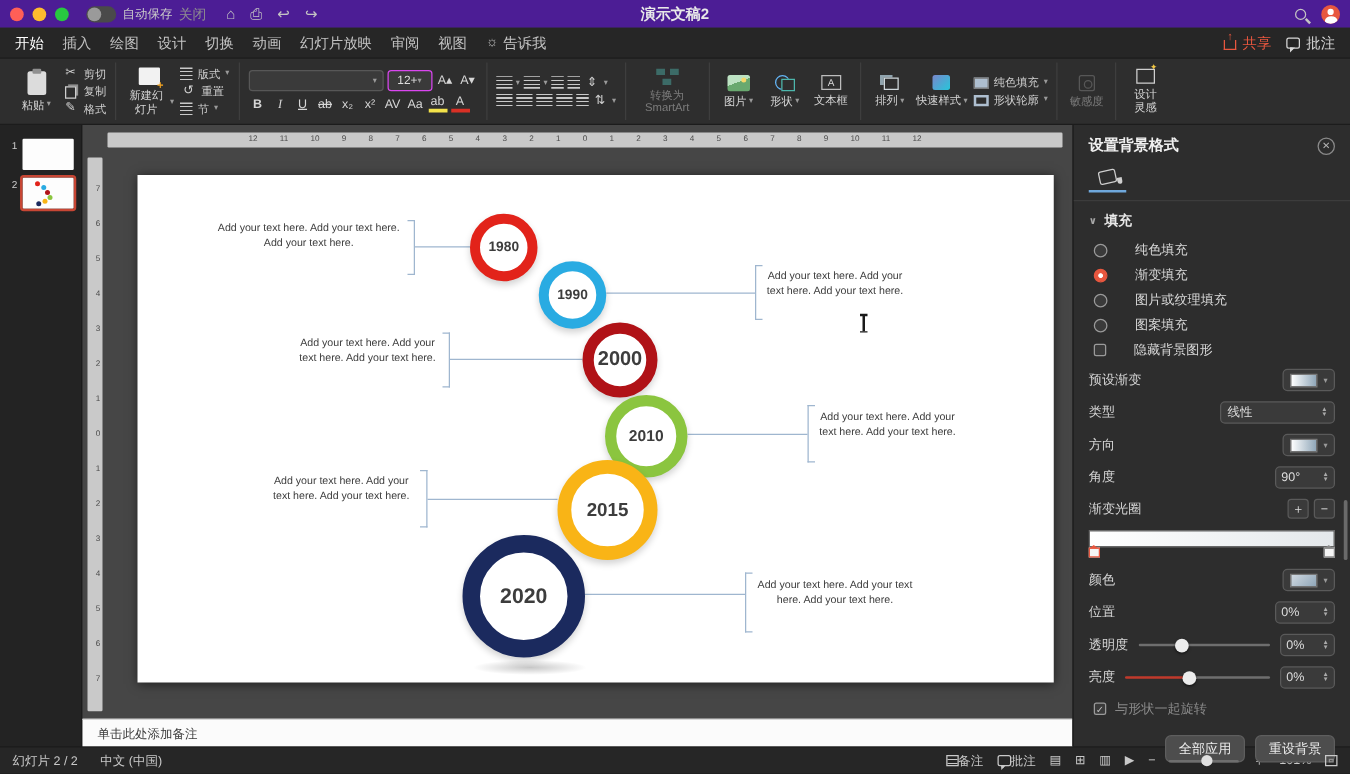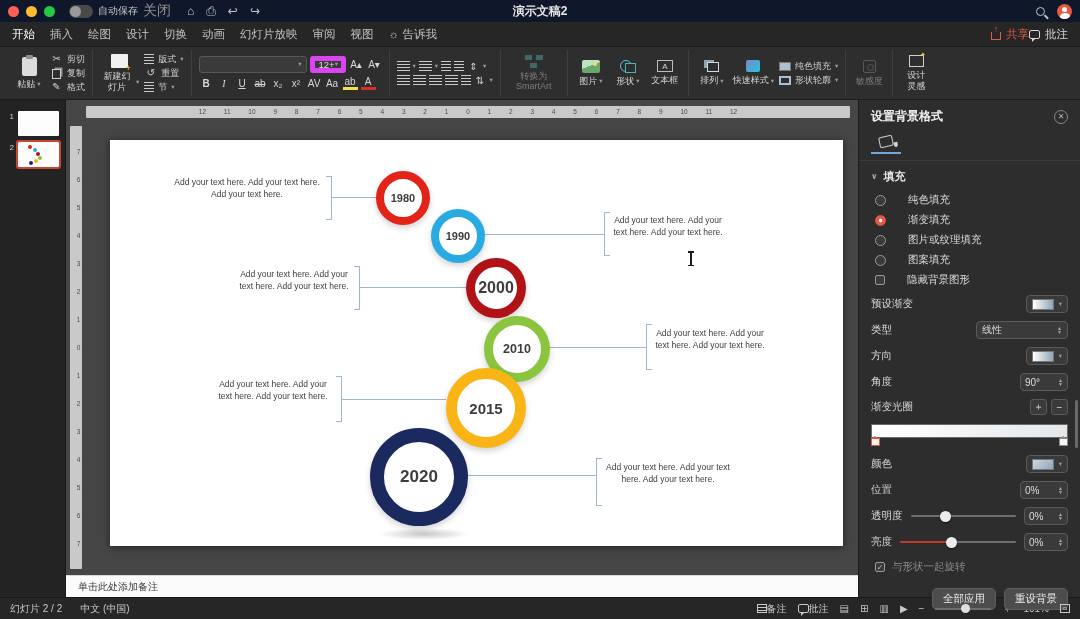--- a/index.html
+++ b/index.html
@@ -1,44 +1,44 @@
 <!DOCTYPE html>
 <html><head>
 <meta charset="utf-8">
 <style>
   *{box-sizing:border-box;margin:0;padding:0}
   html,body{width:1080px;height:619px;overflow:hidden;background:#000;
     font-family:"Liberation Sans","DejaVu Sans",sans-serif;}
   .app{position:relative;width:1080px;height:619px;background:#2e2e2e;display:flex;flex-direction:column}
 
   
-  .titlebar{height:22px;background:#0f172a;display:flex;align-items:center;padding:0 8px;position:relative;flex:0 0 22px}
+  .titlebar{height:22px;background:#4c1d95;display:flex;align-items:center;padding:0 8px;position:relative;flex:0 0 22px}
   .lights{display:flex;gap:7px;margin-right:14px}
   .light{width:11px;height:11px;border-radius:50%}
   .l-red{background:#ff5f57}.l-yellow{background:#febc2e}.l-green{background:#28c840}
   .autosave{display:flex;align-items:center;gap:5px;color:#c9c9c9;font-size:10px}
   .toggle{width:24px;height:13px;background:#4a4a4a;border-radius:7px;position:relative}
   .toggle::after{content:"";position:absolute;left:1px;top:1px;width:11px;height:11px;background:#9a9a9a;border-radius:50%}
-  .as-state{color:#8f8f8f;font-size:14px}
+  .as-state{color:#8f8f8f;font-size:11px}
   .tb-icons{display:flex;gap:12px;margin-left:16px;color:#c4c4c4;font-size:12px}
   .tb-icons span{cursor:default}
   .tb-title{position:absolute;left:50%;transform:translateX(-50%);color:#e8e8e8;font-size:12px;font-weight:bold}
   .tb-right{margin-left:auto;display:flex;align-items:center;gap:12px}
   .ic-search{width:9px;height:9px;border:1.5px solid #c4c4c4;border-radius:50%;position:relative;display:inline-block}
   .ic-search::after{content:"";position:absolute;width:5px;height:1.5px;background:#c4c4c4;transform:rotate(45deg);left:7px;top:8px}
   .avatar{width:15px;height:15px;border-radius:50%;background:#e8573f;position:relative;overflow:hidden}
   .avatar::before{content:"";position:absolute;left:5px;top:3px;width:5px;height:5px;border-radius:50%;background:#fff}
   .avatar::after{content:"";position:absolute;left:2.5px;top:9px;width:10px;height:7px;border-radius:50% 50% 0 0;background:#fff}
 
   
   .tabsrow{height:25px;background:#262626;display:flex;align-items:center;padding:0 12px;gap:15px;border-bottom:1px solid #1a1a1a;flex:0 0 25px}
   .tab{font-size:11.5px;color:#c3c3c3;cursor:default;display:flex;align-items:center;gap:4px}
   .tab.active{color:#ffffff;font-weight:normal}
   .bulb{color:#bdbdbd;font-size:11px}
-  .tabs-right{margin-left:auto;display:flex;gap:0;align-items:center}
+  .tabs-right{margin-left:auto;display:flex;gap:12px;align-items:center}
   .share-btn{color:#e8573f;font-size:11.5px;display:flex;align-items:center;gap:5px}
   .ic-share{position:relative;width:10px;height:8px;border:1.2px solid #e8573f;border-top:none;display:inline-block;margin-top:4px}
   .ic-share::after{content:"↑";position:absolute;left:50%;transform:translateX(-50%);top:-8px;font-size:9px;color:#e8573f}
   .comm-btn{color:#d8d8d8;font-size:11.5px;display:flex;align-items:center;gap:5px}
   .ic-bub{width:11px;height:9px;border:1.2px solid currentColor;border-radius:2px;position:relative;display:inline-block}
   .ic-bub::after{content:"";position:absolute;left:2px;bottom:-4px;border:2.5px solid transparent;border-top-color:currentColor;border-left-color:currentColor}
 
   
   .ribbon{height:53px;background:#2e2e2e;border-bottom:1px solid #1c1c1c;display:flex;align-items:stretch;padding:3px 6px;flex:0 0 53px;overflow:hidden}
   .rgroup{display:flex;align-items:center;gap:5px;padding:0 7px;border-right:1px solid #3e3e3e}
@@ -50,21 +50,21 @@
   .rstack{display:flex;flex-direction:column;justify-content:center;gap:2px}
   .rsmall{display:flex;align-items:center;gap:4px;font-size:9px;color:#cfcfcf;line-height:12px}
   .car{font-size:6.5px;color:#9a9a9a}
   .gly{font-size:10px;color:#cfcfcf;width:13px;text-align:center;display:inline-block}
   .ic-clipboard{width:15px;height:19px;background:#dcdcdc;border-radius:2px;position:relative}
   .ic-clipboard::before{content:"";position:absolute;left:4px;top:-2px;width:7px;height:4px;background:#8f8f8f;border-radius:1px}
   .ic-copy{width:9px;height:10px;border:1px solid #cfcfcf;box-shadow:2px -2px 0 -0.5px #8f8f8f;display:inline-block;margin:2px 2px 0 2px}
   .ic-newslide{width:17px;height:14px;background:#f2f2f2;border-radius:1px;position:relative}
   .ic-newslide::after{content:"＋";position:absolute;right:-4px;bottom:-4px;font-size:8px;color:#f5a623;font-weight:bold}
   .fontbox{width:108px;height:17px;background:#3a3a3a;border:1px solid #575757;border-radius:3px;display:flex;align-items:center;justify-content:flex-end;padding:0 4px}
-  .sizebox{width:36px;height:17px;background:#3a3a3a;border:5px solid #d946ef;border-radius:3px;display:flex;align-items:center;justify-content:space-between;padding:0 4px;color:#ddd;font-size:9.5px}
+  .sizebox{width:36px;height:17px;background:#3a3a3a;border:1px solid #d946ef;border-radius:3px;display:flex;align-items:center;justify-content:center;padding:0 4px;color:#ddd;font-size:9.5px}
   .fmt{font-size:10px;color:#d6d6d6;width:15px;height:15px;display:inline-flex;align-items:center;justify-content:center}
   .fmt.b{font-weight:bold}.fmt.i{font-style:italic;font-family:"Liberation Serif",serif}
   .fmt.u{text-decoration:underline}.fmt.s{text-decoration:line-through}
   .fmt.hl{border-bottom:3px solid #f3e24a;height:13px}
   .fmt.fc{border-bottom:3px solid #d93025;height:13px}
   .bars{width:13px;height:10px;background:repeating-linear-gradient(to bottom,#c9c9c9 0 1px,transparent 1px 3px);display:inline-block}
   .bars.short{width:10px}
   .frow{display:flex;align-items:center;gap:3px}
   .fcol{display:flex;flex-direction:column;gap:3px;justify-content:center}
   .ic-smartart{width:18px;height:13px;display:inline-block;background:

